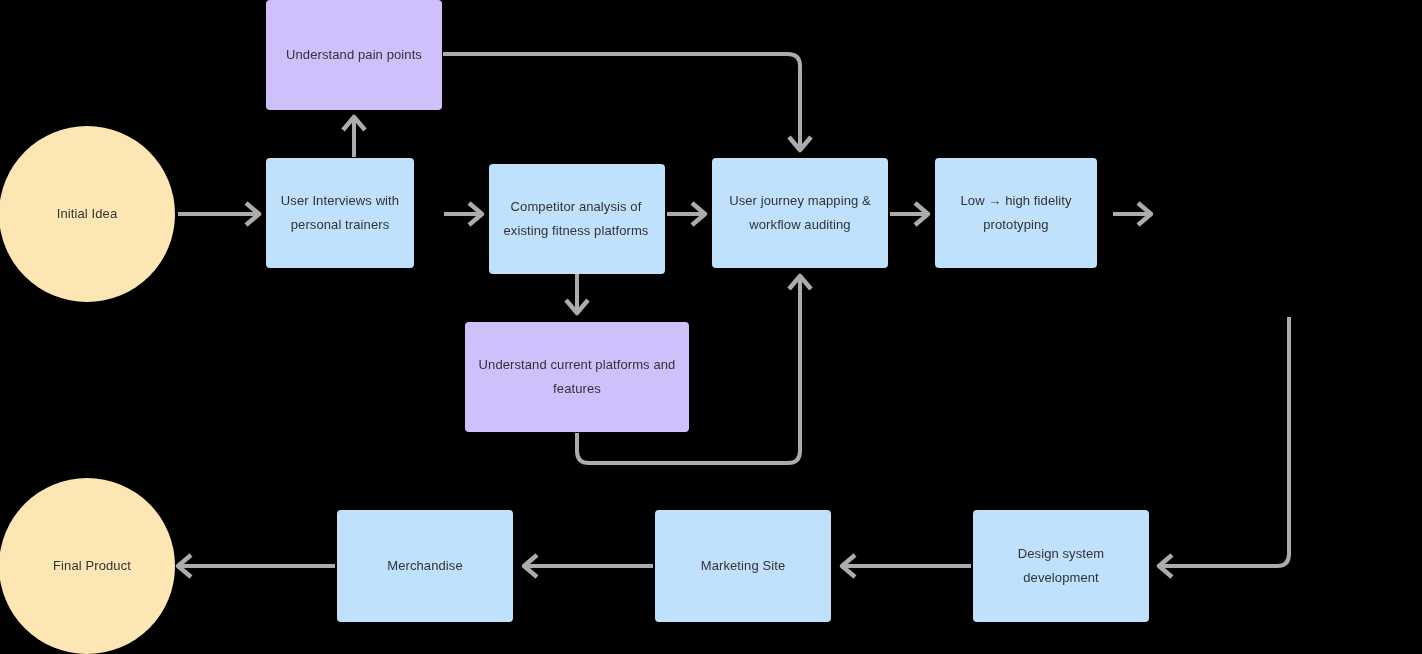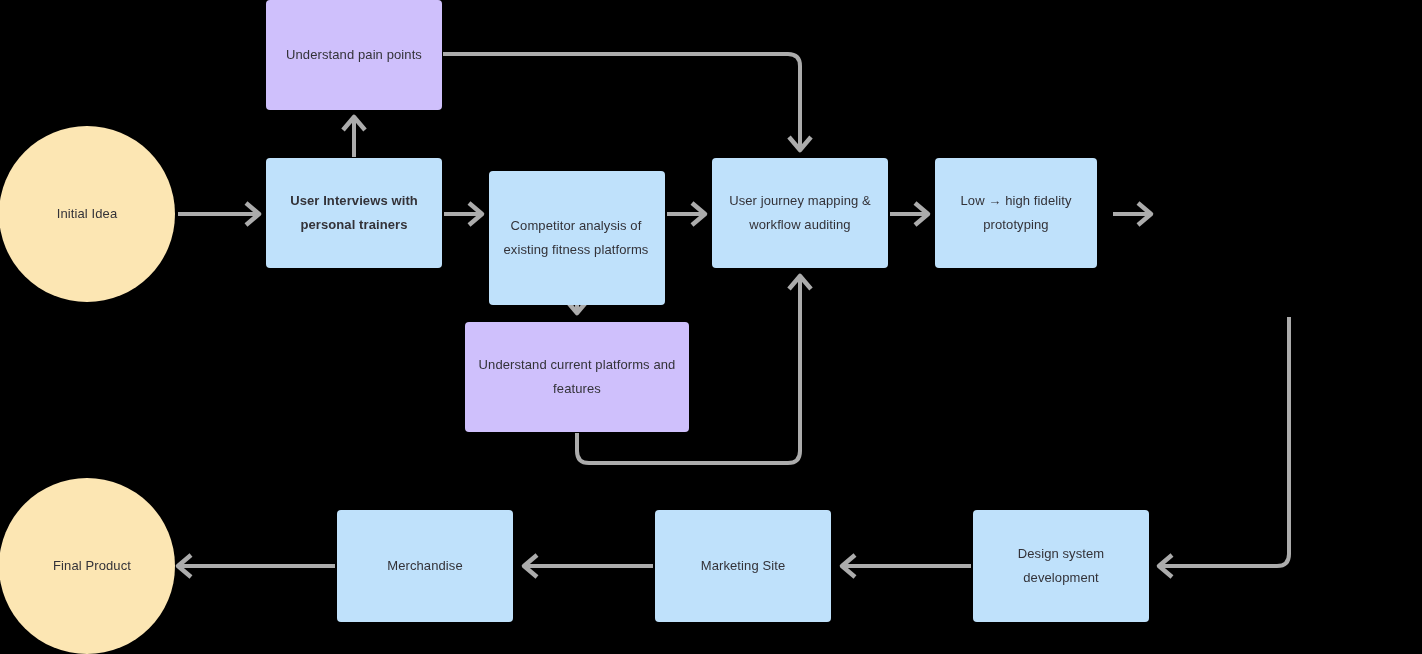--- a/index.html
+++ b/index.html
@@ -141,25 +141,25 @@
   </svg>
 
   <div class="node node-circle fill-yellow" style="left:-1px; top:126px; width:176px; height:176px;">
     <span>Initial Idea</span>
   </div>
 
   <div class="node node-rect fill-purple" style="left:266px; top:0px; width:176px; height:110px;">
     <span>Understand pain points</span>
   </div>
 
-  <div class="node node-rect fill-blue" style="left:266px; top:158px; width:176px; height:110px;font-weight:bold;">
+  <div class="node node-rect fill-blue" style="left:266px; top:158px; width:148px; height:110px;">
     <span>User Interviews with personal trainers</span>
   </div>
 
-  <div class="node node-rect fill-blue" style="left:489px; top:171px; width:176px; height:134px;padding-left:8px;">
+  <div class="node node-rect fill-blue" style="left:489px; top:164px; width:176px; height:110px;padding-left:8px;">
     <span>Competitor analysis of existing fitness platforms</span>
   </div>
 
   <div class="node node-rect fill-purple" style="left:465px; top:322px; width:224px; height:110px;">
     <span>Understand current platforms and features</span>
   </div>
 
   <div class="node node-rect fill-blue" style="left:712px; top:158px; width:176px; height:110px;">
     <span>User journey mapping &amp; workflow auditing</span>
   </div>

